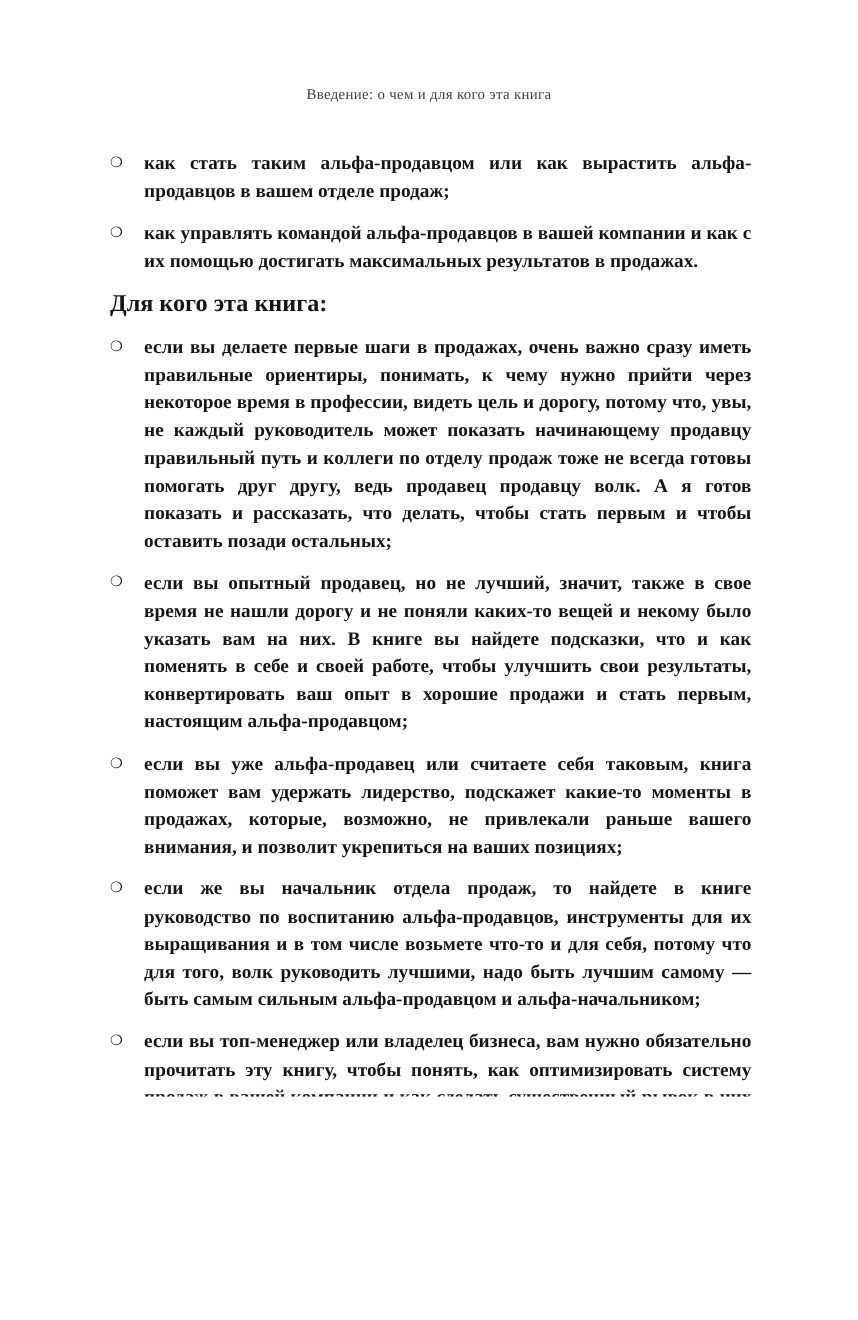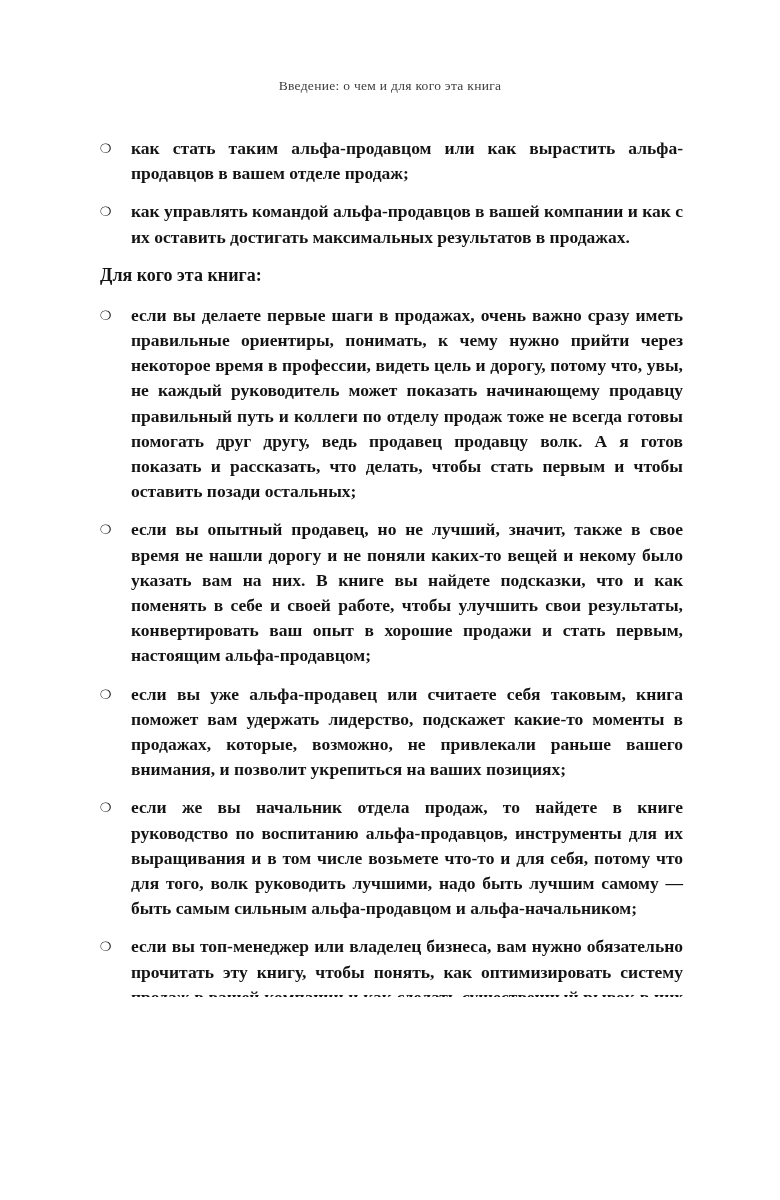--- a/index.html
+++ b/index.html
@@ -48,21 +48,21 @@
   .btext {
     flex: 1;
     text-align: justify;
     font-size: 17.5px;
     line-height: 25.2px;
     hyphens: auto;
     font-weight: bold;
     -webkit-hyphens: auto;
   }
   .section-heading {
-    font-size: 18px;
+    font-size: 22px;
     font-weight: bold;
     margin: 5px 0 15px 0;
     line-height: 25px;
   }
   .closing {
     font-size: 17.5px;
     line-height: 25px;
     margin-top: 17px;
   }
 </style>
@@ -75,21 +75,21 @@
 
   <div class="content">
 
     <ul class="bullet-list">
       <li class="bullet-item">
         <span class="marker">❍</span>
         <span class="btext">как стать таким альфа-продавцом или как вырастить альфа-продавцов в вашем отделе продаж;</span>
       </li>
       <li class="bullet-item">
         <span class="marker">❍</span>
-        <span class="btext">как управлять командой альфа-продавцов в вашей компании и как с их оставить достигать максимальных результатов в продажах.</span>
+        <span class="btext">как управлять командой альфа-продавцов в вашей компании и как с их помощью достигать максимальных результатов в продажах.</span>
       </li>
     </ul>
 
     <div class="section-heading">Для кого эта книга:</div>
 
     <ul class="bullet-list">
       <li class="bullet-item">
         <span class="marker">❍</span>
         <span class="btext">если вы делаете первые шаги в продажах, очень важно сразу иметь правильные ориентиры, понимать, к чему нужно прийти через некоторое время в профессии, видеть цель и дорогу, потому что, увы, не каждый руководитель может показать начинающему продавцу правильный путь и коллеги по отделу продаж тоже не всегда готовы помогать друг другу, ведь продавец продавцу волк. А я готов показать и рассказать, что делать, чтобы стать первым и чтобы оставить позади остальных;</span>
       </li>

